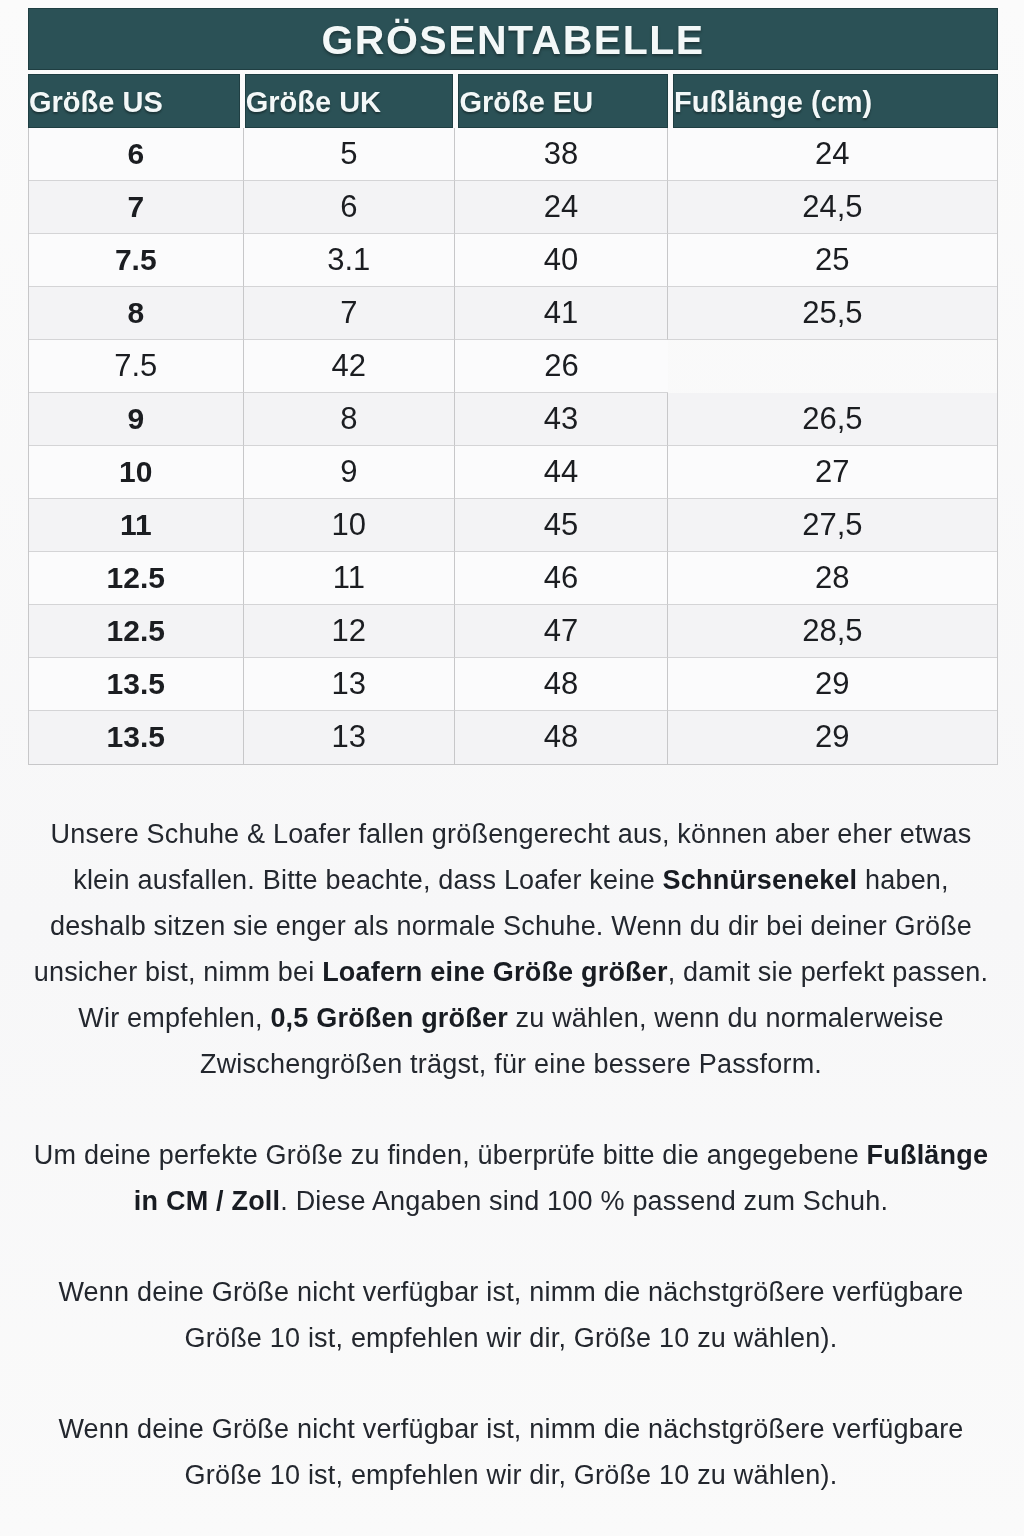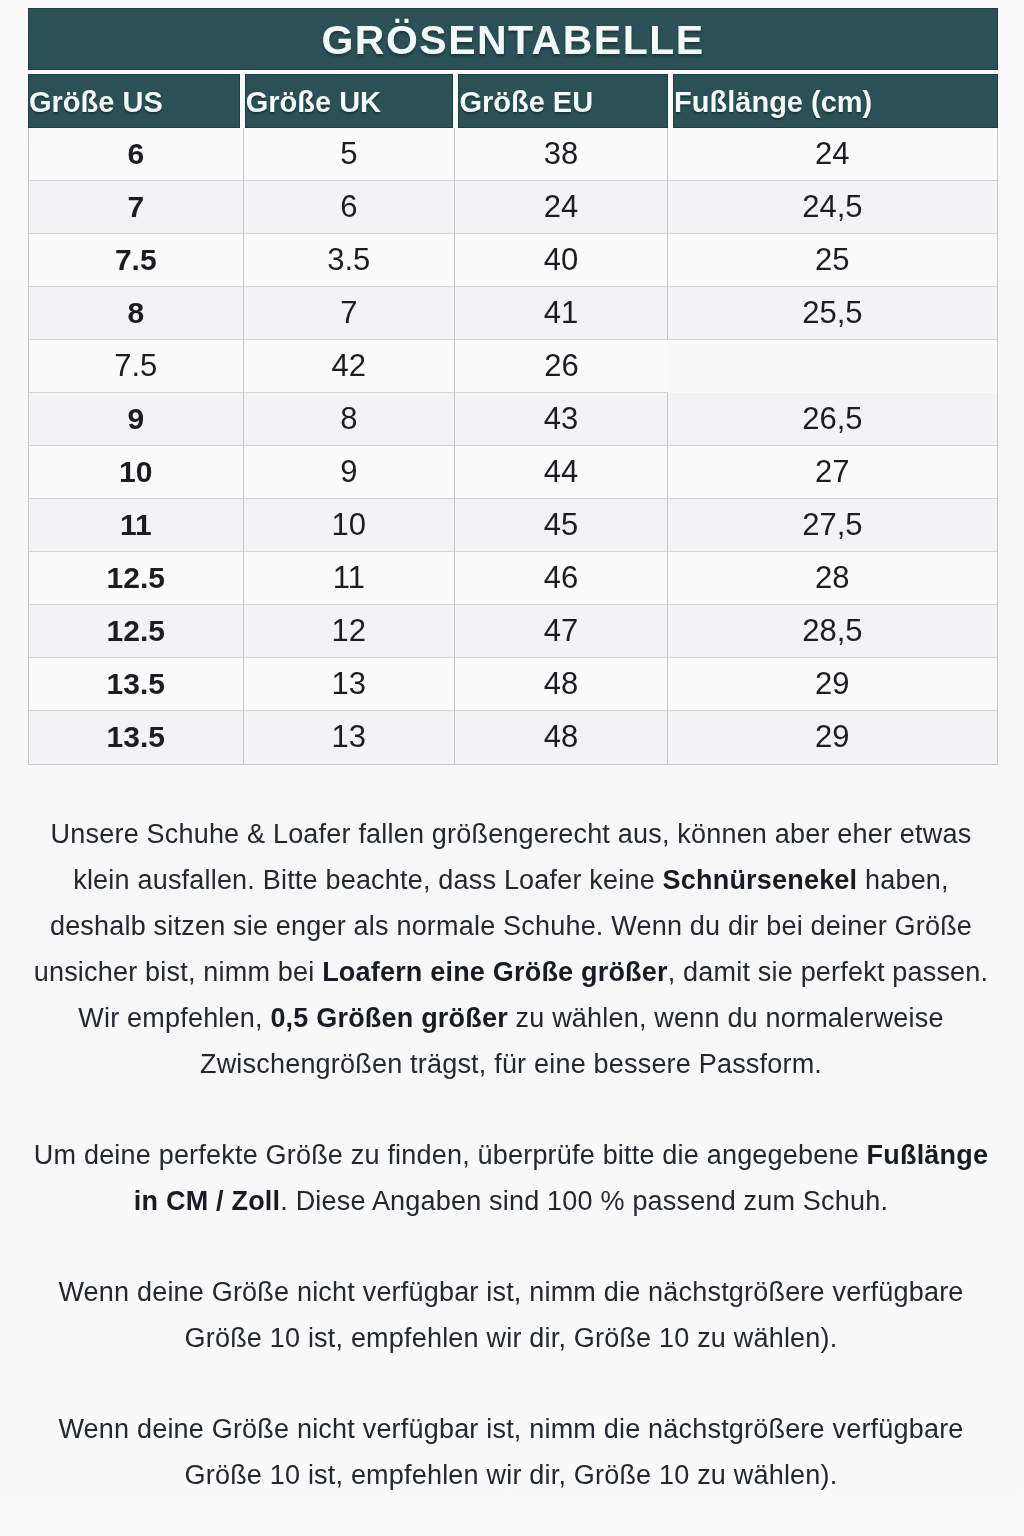--- a/index.html
+++ b/index.html
@@ -112,21 +112,21 @@
           <div class="cell c3">24</div>
         </div>
         <div class="table-row">
           <div class="cell c0">7</div>
           <div class="cell c1">6</div>
           <div class="cell c2">24</div>
           <div class="cell c3">24,5</div>
         </div>
         <div class="table-row">
           <div class="cell c0">7.5</div>
-          <div class="cell c1">3.5</div>
+          <div class="cell c1">3.1</div>
           <div class="cell c2">40</div>
           <div class="cell c3">25</div>
         </div>
         <div class="table-row">
           <div class="cell c0">8</div>
           <div class="cell c1">7</div>
           <div class="cell c2">41</div>
           <div class="cell c3">25,5</div>
         </div>
         <div class="table-row">

